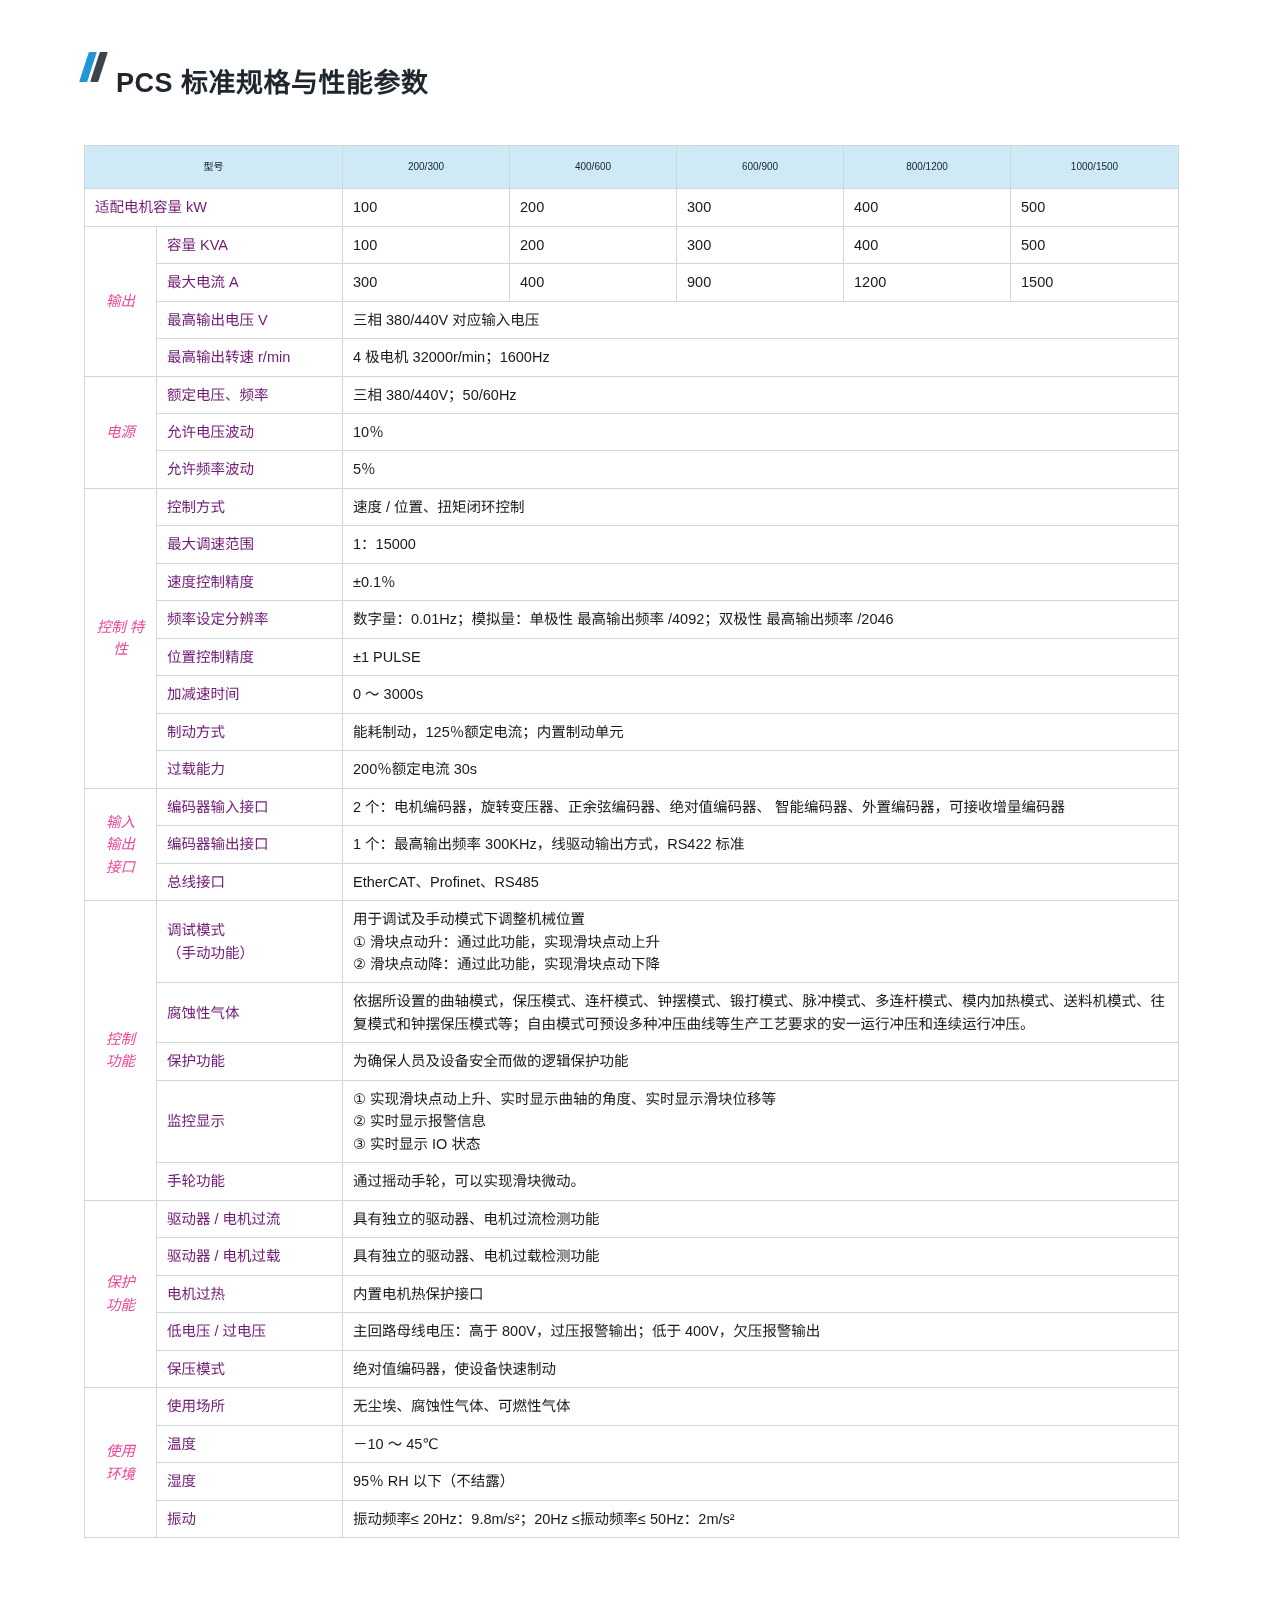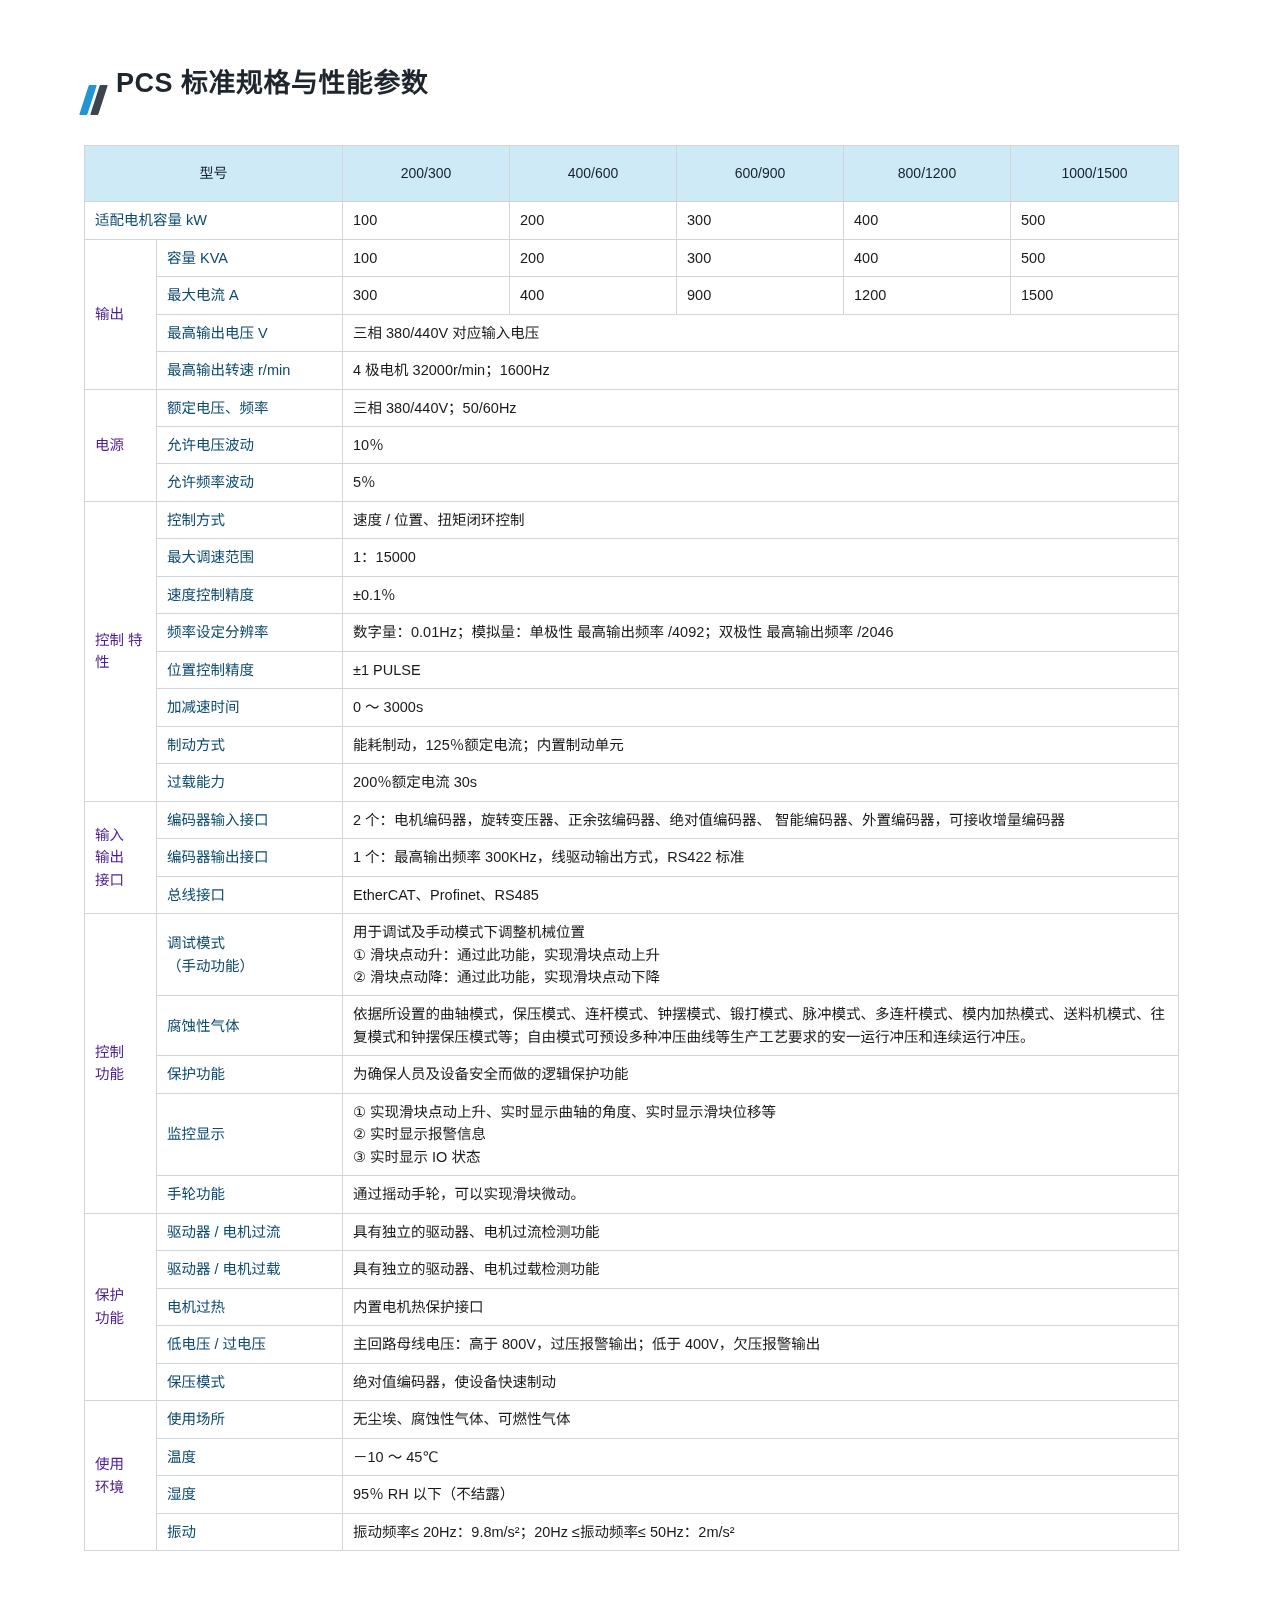--- a/index.html
+++ b/index.html
@@ -16,21 +16,21 @@
   }
   .page {
     width: 1262px;
     min-height: 1600px;
     position: relative;
     padding: 0;
   }
   
   .title-row {
     display: flex;
-    align-items: flex-end;
+    align-items: flex-start;
     gap: 12px;
     padding: 52px 0 0 84px;
   }
   .title-mark {
     width: 20px;
     height: 30px;
     position: relative;
     flex: 0 0 auto;
   }
   .title-mark .bar {
@@ -64,34 +64,35 @@
     padding: 7px 10px;
     vertical-align: middle;
     font-weight: normal;
     line-height: 1.55;
   }
   .hdr-row th {
     background: #cfeaf7;
     text-align: center;
     font-weight: bold;
     color: #14202b;
-    height: 56px;
-    font-size: 14px;
+    height: 43px;
+    font-size: 10px;
   }
   .grp {
-    text-align: left;
+    text-align: center;
     font-weight: bold;
     width: 72px;
-    color: #4c1d95;
+    color: #ec4899;
     line-height: 1.5;
+    font-style: italic;
   }
   .lbl {
     width: 186px;
     padding-left: 16px;
-    color: #0c4a6e;
+    color: #701a75;
   }
   .val-c {
     text-align: left;
   }
   .val-l {
     padding-left: 14px;
   }
 </style>
 </head>
 <body>

